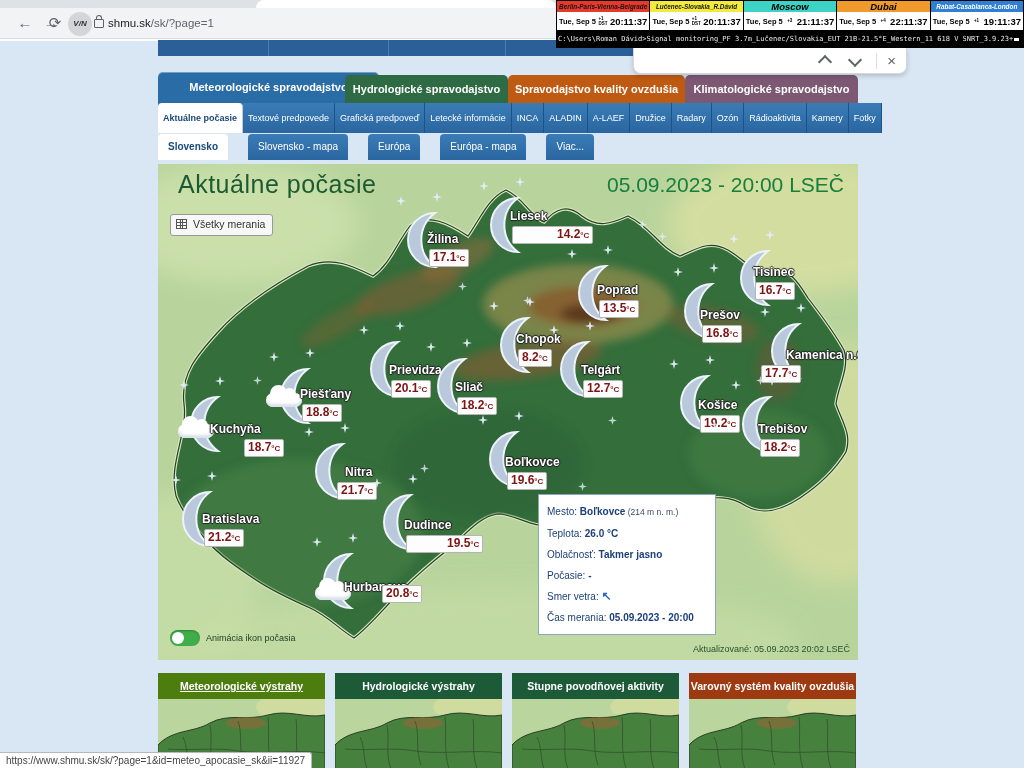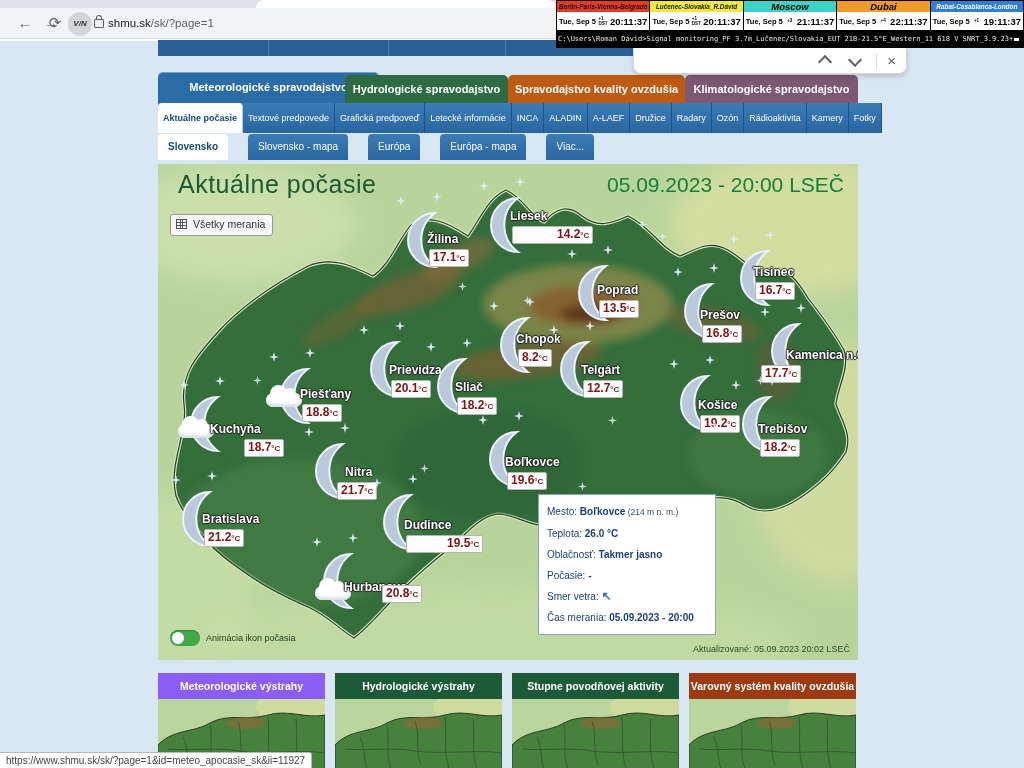--- a/index.html
+++ b/index.html
@@ -415,21 +415,21 @@
       <div class="anim-toggle">
         <span class="tg">
             <span class="knob"></span>
           </span>
         <span class="anim-label">Animácia ikon počasia</span>
       </div>
       <div class="updated">Aktualizované: 05.09.2023 20:02 LSEČ</div>
     </div>
 
     <div class="bottom" id="bottom-panels">
-        <div class="panel"><div class="panel-h" style="background: #8b5cf6;">Meteorologické výstrahy</div><svg width="167" height="70" viewBox="0 0 167 70">
+        <div class="panel"><div class="panel-h" style="background: #4d7c0f; text-decoration: underline;">Meteorologické výstrahy</div><svg width="167" height="70" viewBox="0 0 167 70">
     <rect width="167" height="70" fill="#bad59d"></rect>
     <ellipse cx="140" cy="8" rx="42" ry="16" fill="#dfe0a0" opacity=".6"></ellipse>
     <path d="M0 46 C15 30 35 34 52 24 C70 14 90 22 110 16 C130 10 148 20 167 16 L167 70 L0 70 Z" fill="#46813e" stroke="#2b3d26" stroke-width="1"></path>
     <ellipse cx="88" cy="24" rx="20" ry="6" fill="#96683a" opacity=".6"></ellipse>
     <g stroke="#2b3d26" stroke-width=".7" fill="none" opacity=".8">
       <path d="M25 38 C30 48 28 58 32 70"></path>
       <path d="M52 26 C55 40 50 55 56 70"></path>
       <path d="M80 22 C85 35 80 50 86 66"></path>
       <path d="M110 18 C112 32 108 50 114 70"></path>
       <path d="M138 20 C140 34 136 52 142 70"></path>

